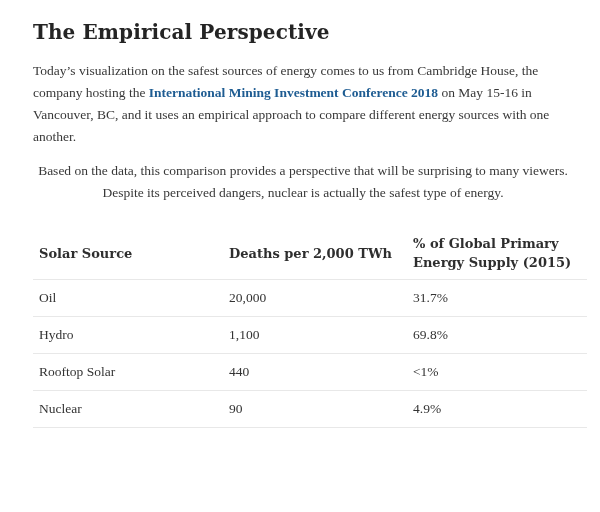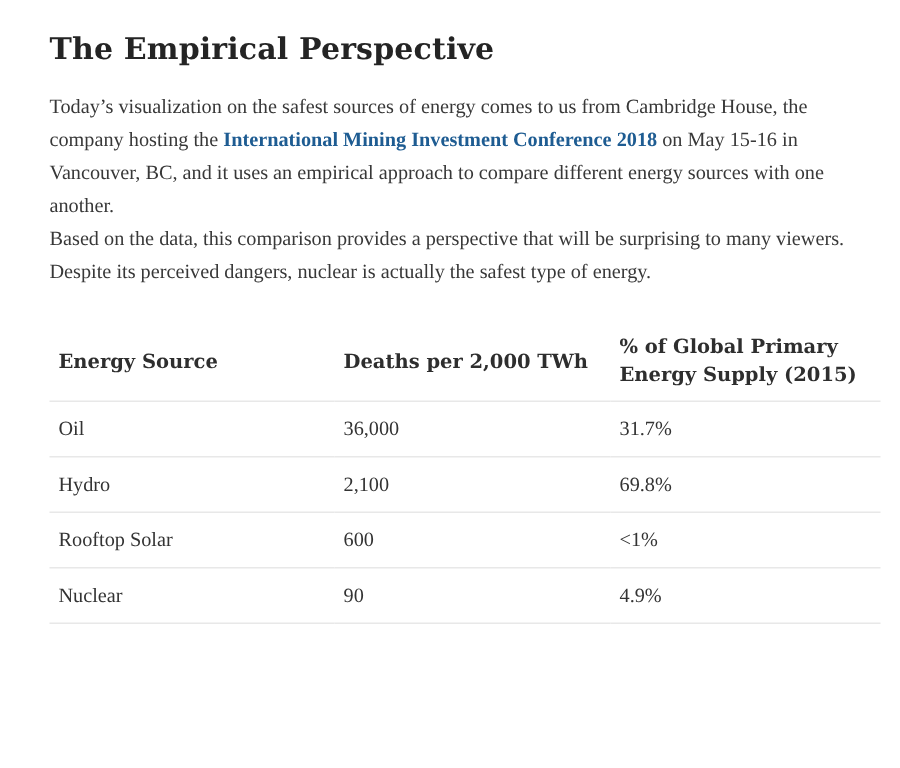--- a/index.html
+++ b/index.html
@@ -21,22 +21,23 @@
     font-weight: 700;
     color: #242424;
     letter-spacing: 0.1px;
     margin: 4px 0 16px 0;
   }
   .para {
     font-size: 13.5px;
     line-height: 22px;
     color: #383838;
     width: 540px;
+    margin-bottom: 12px;
   }
-  .para.second { margin-bottom: 0; }
+  .para.second { margin-bottom: 0; text-align: center; }
   .inline-link {
     color: #1e5c92;
     font-weight: 700;
     text-decoration: none;
     cursor: pointer;
   }
   .energy-table {
     margin-top: 24px;
     width: 554px;
     border-collapse: collapse;
@@ -79,39 +80,39 @@
   <p class="para second">Based on the data, this comparison provides a perspective that will be surprising to many viewers. Despite its perceived dangers, nuclear is actually the safest type of energy.</p>
 
   <table class="energy-table">
     <colgroup>
         <col class="c1">
         <col class="c2">
         <col class="c3">
       </colgroup>
     <thead>
       <tr>
-        <th>Energy Source</th>
+        <th>Solar Source</th>
         <th>Deaths per 2,000 TWh</th>
         <th>% of Global Primary Energy Supply (2015)</th>
       </tr>
     </thead>
     <tbody>
       <tr>
         <td>Oil</td>
-        <td>36,000</td>
+        <td>20,000</td>
         <td>31.7%</td>
       </tr>
       <tr>
         <td>Hydro</td>
-        <td>2,100</td>
+        <td>1,100</td>
         <td>69.8%</td>
       </tr>
       <tr>
         <td>Rooftop Solar</td>
-        <td>600</td>
+        <td>440</td>
         <td>&lt;1%</td>
       </tr>
       <tr>
         <td>Nuclear</td>
         <td>90</td>
         <td>4.9%</td>
       </tr>
     </tbody>
   </table>
 

